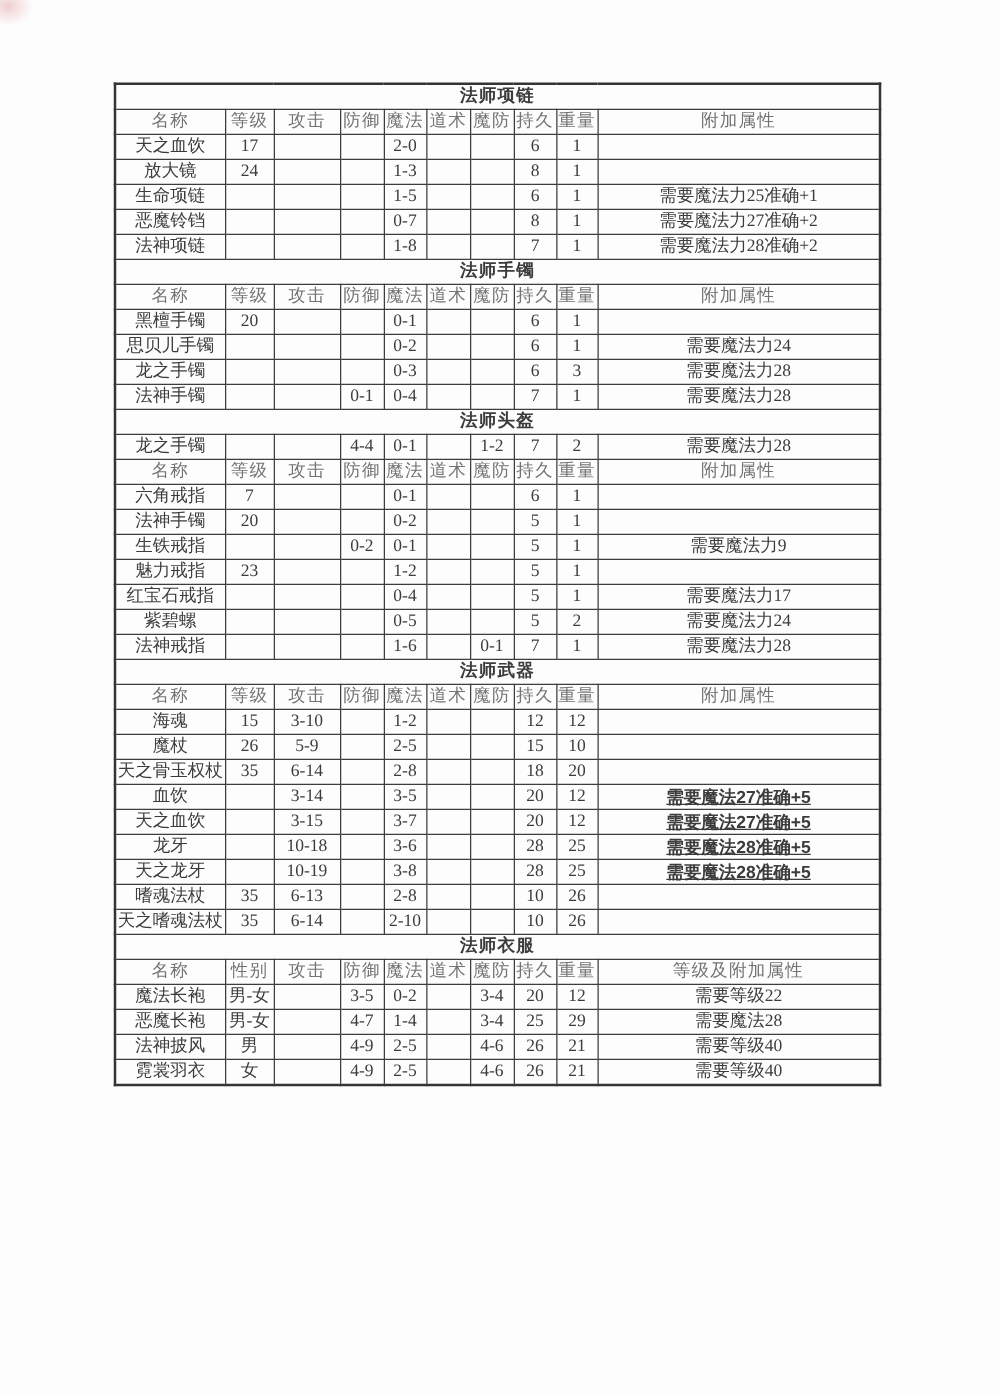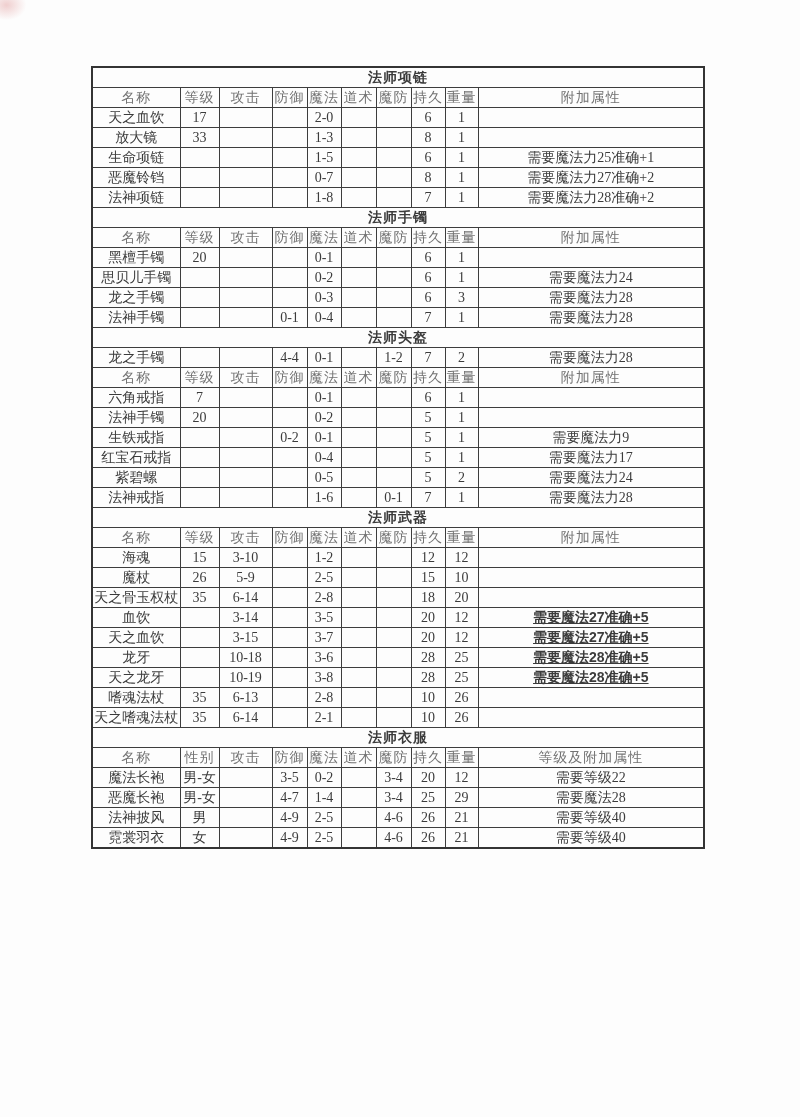--- a/index.html
+++ b/index.html
@@ -106,21 +106,21 @@
           <td></td>
           <td>2-0</td>
           <td></td>
           <td></td>
           <td>6</td>
           <td>1</td>
           <td></td>
         </tr>
         <tr>
           <td>放大镜</td>
-          <td>33</td>
+          <td>24</td>
           <td></td>
           <td></td>
           <td>1-3</td>
           <td></td>
           <td></td>
           <td>8</td>
           <td>1</td>
           <td></td>
         </tr>
         <tr>
@@ -279,20 +279,32 @@
           <td></td>
           <td>0-2</td>
           <td>0-1</td>
           <td></td>
           <td></td>
           <td>5</td>
           <td>1</td>
           <td>需要魔法力9</td>
         </tr>
         <tr>
+          <td>魅力戒指</td>
+          <td>23</td>
+          <td></td>
+          <td></td>
+          <td>1-2</td>
+          <td></td>
+          <td></td>
+          <td>5</td>
+          <td>1</td>
+          <td></td>
+        </tr>
+        <tr>
           <td>红宝石戒指</td>
           <td></td>
           <td></td>
           <td></td>
           <td>0-4</td>
           <td></td>
           <td></td>
           <td>5</td>
           <td>1</td>
           <td>需要魔法力17</td>
@@ -430,21 +442,21 @@
           <td></td>
           <td>10</td>
           <td>26</td>
           <td></td>
         </tr>
         <tr>
           <td>天之嗜魂法杖</td>
           <td>35</td>
           <td>6-14</td>
           <td></td>
-          <td>2-1</td>
+          <td>2-10</td>
           <td></td>
           <td></td>
           <td>10</td>
           <td>26</td>
           <td></td>
         </tr>
         <tr>
           <td colspan="10" class="section-title">法师衣服</td>
         </tr>
         <tr class="header-row">

